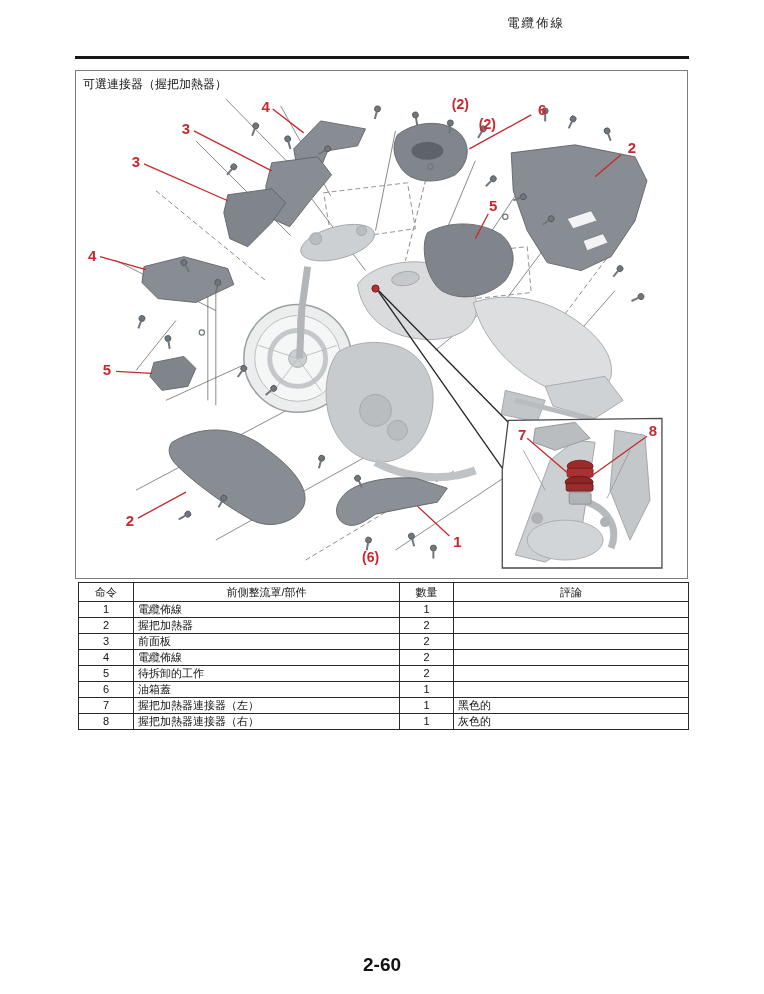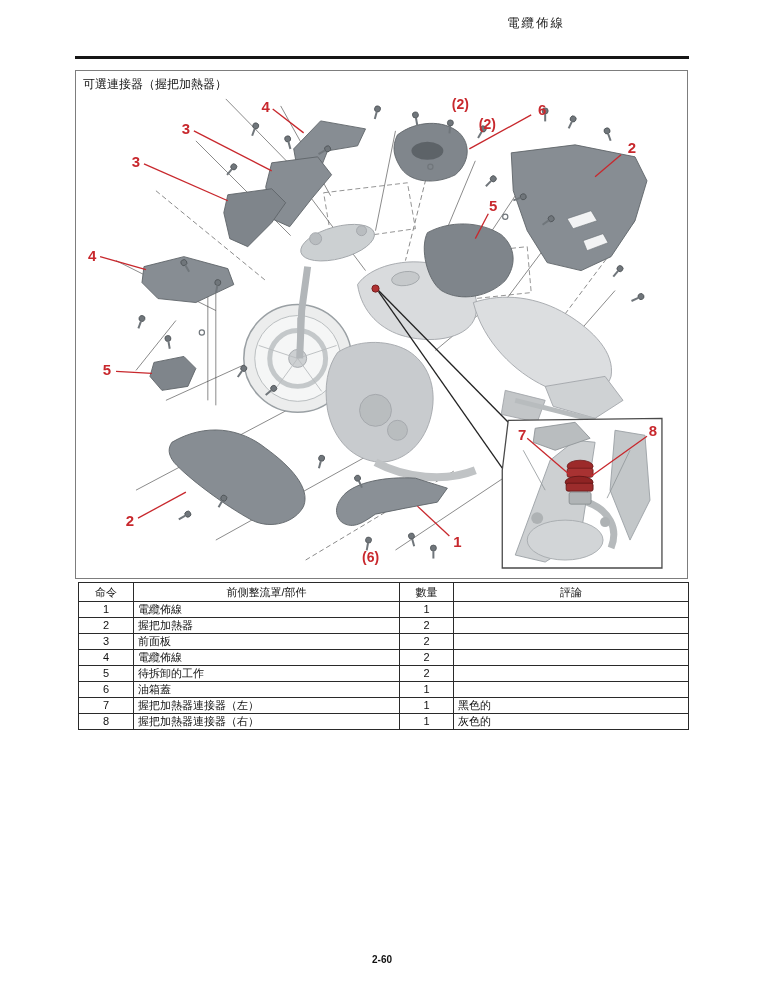--- a/index.html
+++ b/index.html
@@ -29,21 +29,21 @@
     font-size:11px;color:#111;
   }
   .parts-table th,.parts-table td{
     border:1px solid #2a2a2a;padding:0 4px;height:15px;line-height:15px;
     font-weight:normal;overflow:hidden;white-space:nowrap;margin-left:13px;
   }
   .parts-table thead th{height:18px;line-height:18px;text-align:center;}
   .col-order,.col-qty{text-align:center;}
   .page-number{
     position:absolute;left:0;top:954px;width:764px;text-align:center;
-    font-weight:bold;font-size:10px;color:#111;
+    font-weight:bold;font-size:19px;color:#111;
   }
   svg text.callout{
     font-family:"Liberation Sans","DejaVu Sans",sans-serif;
     font-weight:bold;font-size:15px;fill:#c8282d;
   }
   svg text.callout-small{font-size:14px;}
 </style>
 </head>
 <body>
 

